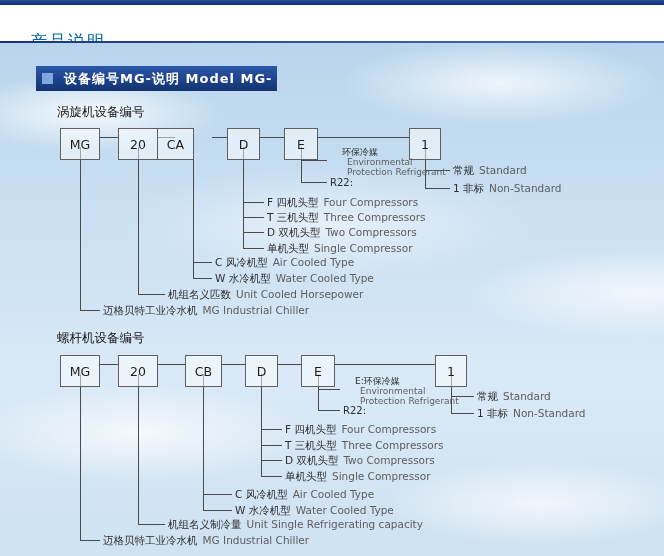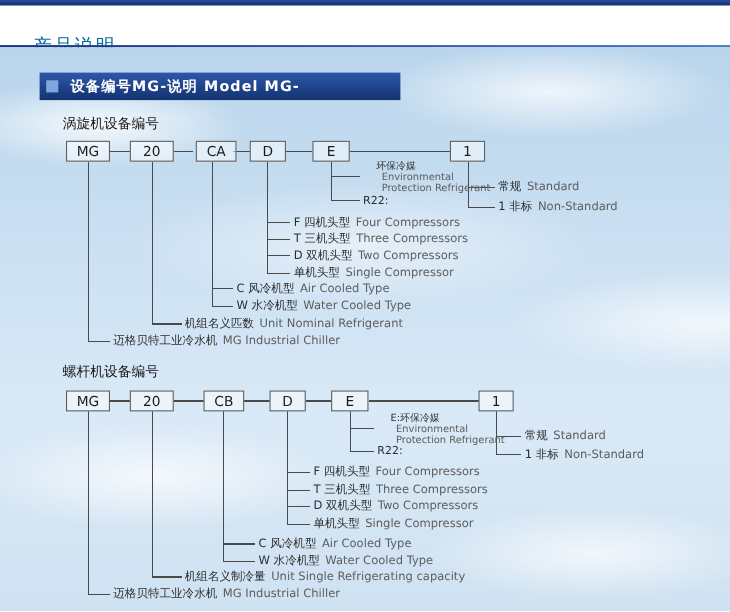--- a/index.html
+++ b/index.html
@@ -19,28 +19,28 @@
   .sky { position:absolute; left:0; top:43px; width:664px; height:513px;
     background:
       radial-gradient(ellipse 190px 55px at 90px 70px,  rgba(255,255,255,.85), rgba(255,255,255,0) 70%),
       radial-gradient(ellipse 230px 60px at 500px 40px, rgba(255,255,255,.75), rgba(255,255,255,0) 70%),
       radial-gradient(ellipse 250px 65px at 640px 250px,rgba(255,255,255,.70), rgba(255,255,255,0) 70%),
       radial-gradient(ellipse 240px 70px at 140px 390px,rgba(255,255,255,.75), rgba(255,255,255,0) 70%),
       radial-gradient(ellipse 220px 60px at 540px 460px,rgba(255,255,255,.70), rgba(255,255,255,0) 70%),
       radial-gradient(ellipse 300px 80px at 330px 180px,rgba(255,255,255,.50), rgba(255,255,255,0) 70%),
       linear-gradient(180deg,#b9d5ec 0%,#cbe0f2 35%,#d9e9f7 65%,#cfe2f1 100%);
   }
-  .banner { position:absolute; left:36px; top:66px; width:328px; height:25px;
+  .banner { position:absolute; left:36px; top:66px; width:241px; height:25px;
     background:linear-gradient(180deg,#2c57aa,#14336f);
     display:flex; align-items:center; padding-left:28px;
     color:#fff; font-size:13px; font-weight:bold; letter-spacing:1px; }
   .banner-accent { position:absolute; left:6px; top:7px; width:11px; height:11px;
     background:#7fa6dd; }
   .section-title { position:absolute; font-size:12.5px; font-weight:normal; color:#151515; }
-  .code-box { position:absolute; height:19px; border:1px solid #5f5f5f;
+  .code-box { position:absolute; height:32px; border:1px solid #5f5f5f;
     background:rgba(255,255,255,.5); display:flex; align-items:center;
     justify-content:center; font-size:12.5px; color:#1c1c1c; }
   .connectors { position:absolute; left:0; top:0; }
   .lbl { position:absolute; font-size:10.5px; line-height:13px;
     white-space:nowrap; color:#2d2d2d; }
   .lbl .en { color:#5d5d5d; margin-left:5px; }
   .multi { position:absolute; font-size:9px; line-height:10px;
     white-space:nowrap; color:#2d2d2d;margin-left:12px; }
   .multi .en { color:#5d5d5d; padding-left:5px; }
 </style>
@@ -78,21 +78,21 @@
       <path d="M261.5 374V476.5H282M261.5 429.5H282M261.5 445.5H282M261.5 460.5H282"></path>
       <path d="M318.5 374V410.5H340M318.5 389.5H340"></path>
       <path d="M451.5 374V413.5H474M451.5 396.5H474"></path>
     </g>
   </svg>
 
   <div class="section-title" style="left:57px; top:104px;">涡旋机设备编号</div>
 
   <div class="code-box" style="left:60px;  top:128px; width:40px;">MG</div>
   <div class="code-box" style="left:118px; top:128px; width:40px;">20</div>
-  <div class="code-box" style="left:178px; top:128px; width:37px;text-align:center;">CA</div>
+  <div class="code-box" style="left:157px; top:128px; width:37px;text-align:center;">CA</div>
   <div class="code-box" style="left:227px; top:128px; width:33px;">D</div>
   <div class="code-box" style="left:284px; top:128px; width:34px;">E</div>
   <div class="code-box" style="left:409px; top:128px; width:32px;">1</div>
 
   <div class="multi" style="left:330px; top:147px;">
     <div>环保冷媒</div>
     <div class="en">Environmental</div>
     <div class="en">Protection Refrigerant</div>
   </div>
   <div class="lbl" style="left:330px; top:176px; font-size:10px;">R22:</div>
@@ -118,21 +118,21 @@
   </div>
 
   <div class="lbl" style="left:215px; top:256px;">
     <span>C 风冷机型</span><span class="en">Air Cooled Type</span>
   </div>
   <div class="lbl" style="left:215px; top:272px;">
     <span>W 水冷机型</span><span class="en">Water Cooled Type</span>
   </div>
 
   <div class="lbl" style="left:168px; top:288px;">
-    <span>机组名义匹数</span><span class="en">Unit Nominal Refrigerant</span>
+    <span>机组名义匹数</span><span class="en">Unit Cooled Horsepower</span>
   </div>
   <div class="lbl" style="left:103px; top:304px;">
     <span>迈格贝特工业冷水机</span><span class="en">MG Industrial Chiller</span>
   </div>
 
   <div class="section-title" style="left:57px; top:330px;">螺杆机设备编号</div>
 
   <div class="code-box" style="left:60px;  top:355px; width:40px;">MG</div>
   <div class="code-box" style="left:118px; top:355px; width:40px;">20</div>
   <div class="code-box" style="left:185px; top:355px; width:37px;">CB</div>

